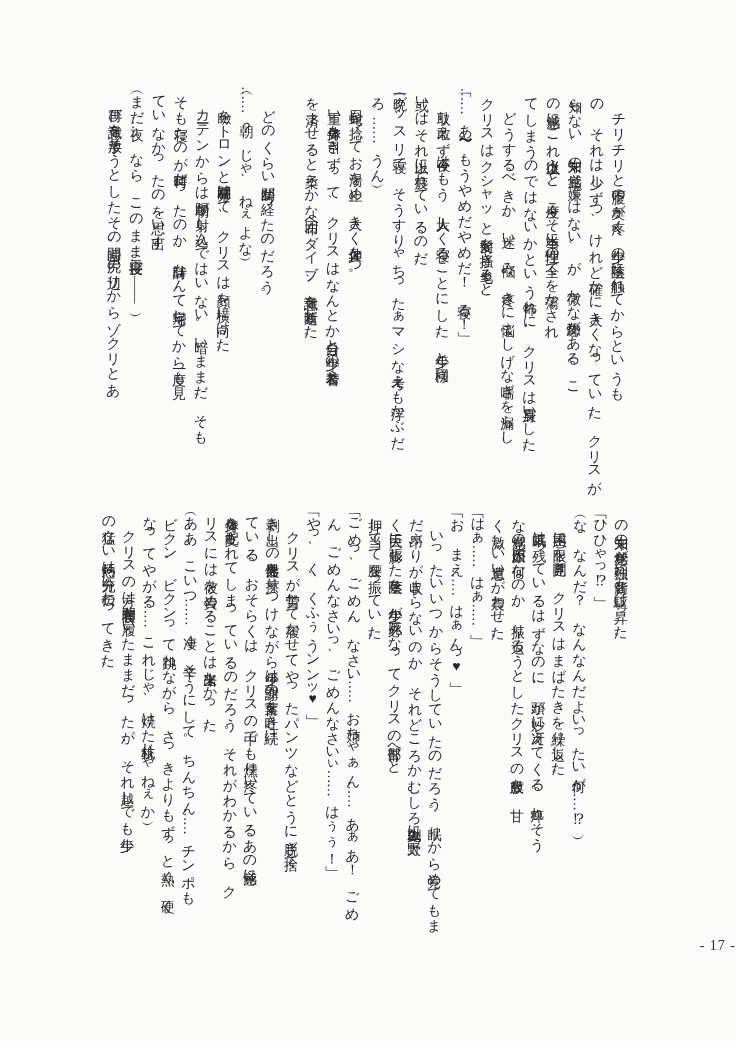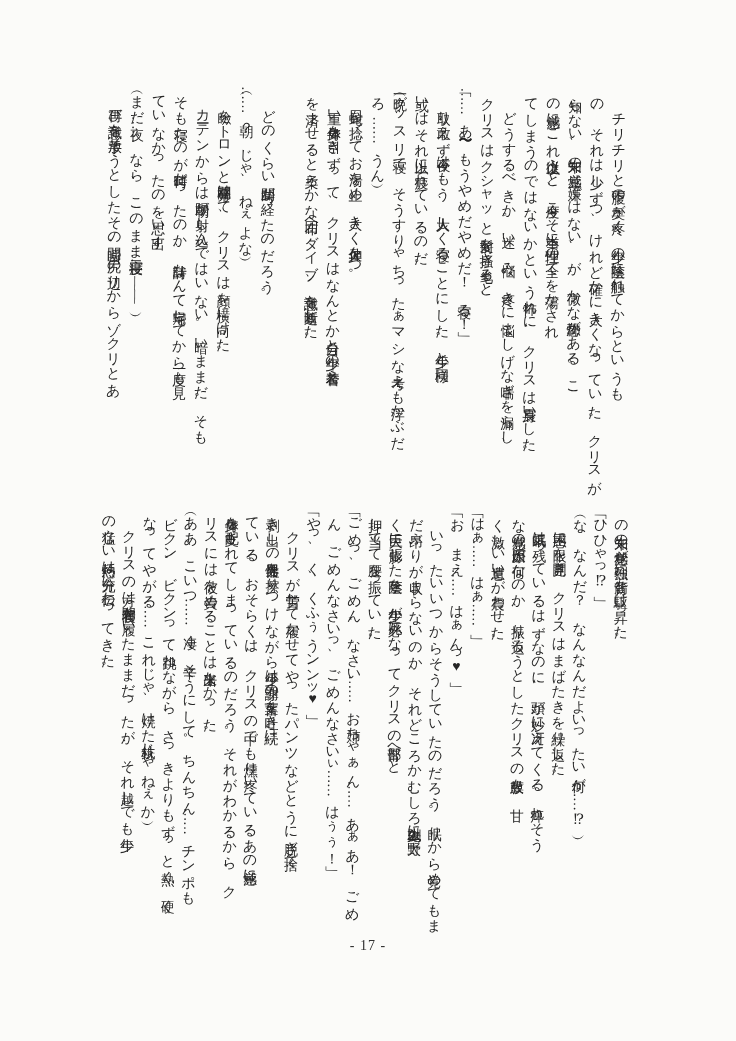--- a/index.html
+++ b/index.html
@@ -43,21 +43,21 @@
     --pitch: 20.5px;
     top: 510px;
     right: 105px;
     height: 424px;
   }
   .folio {
     position: absolute;
     top: 938px;
     left: 0;
     width: 100%;
-    text-align: center;
+    text-align: right;
     font-size: 14px;
     color: #2e2e2e;
     letter-spacing: 1px;
   }
 </style>
 </head>
 <body>
 
 <div class="page" style="background: rgb(251, 251, 249);">
   <div class="vblock vblock-top" id="block-top" style="color: rgb(38, 38, 38);">

